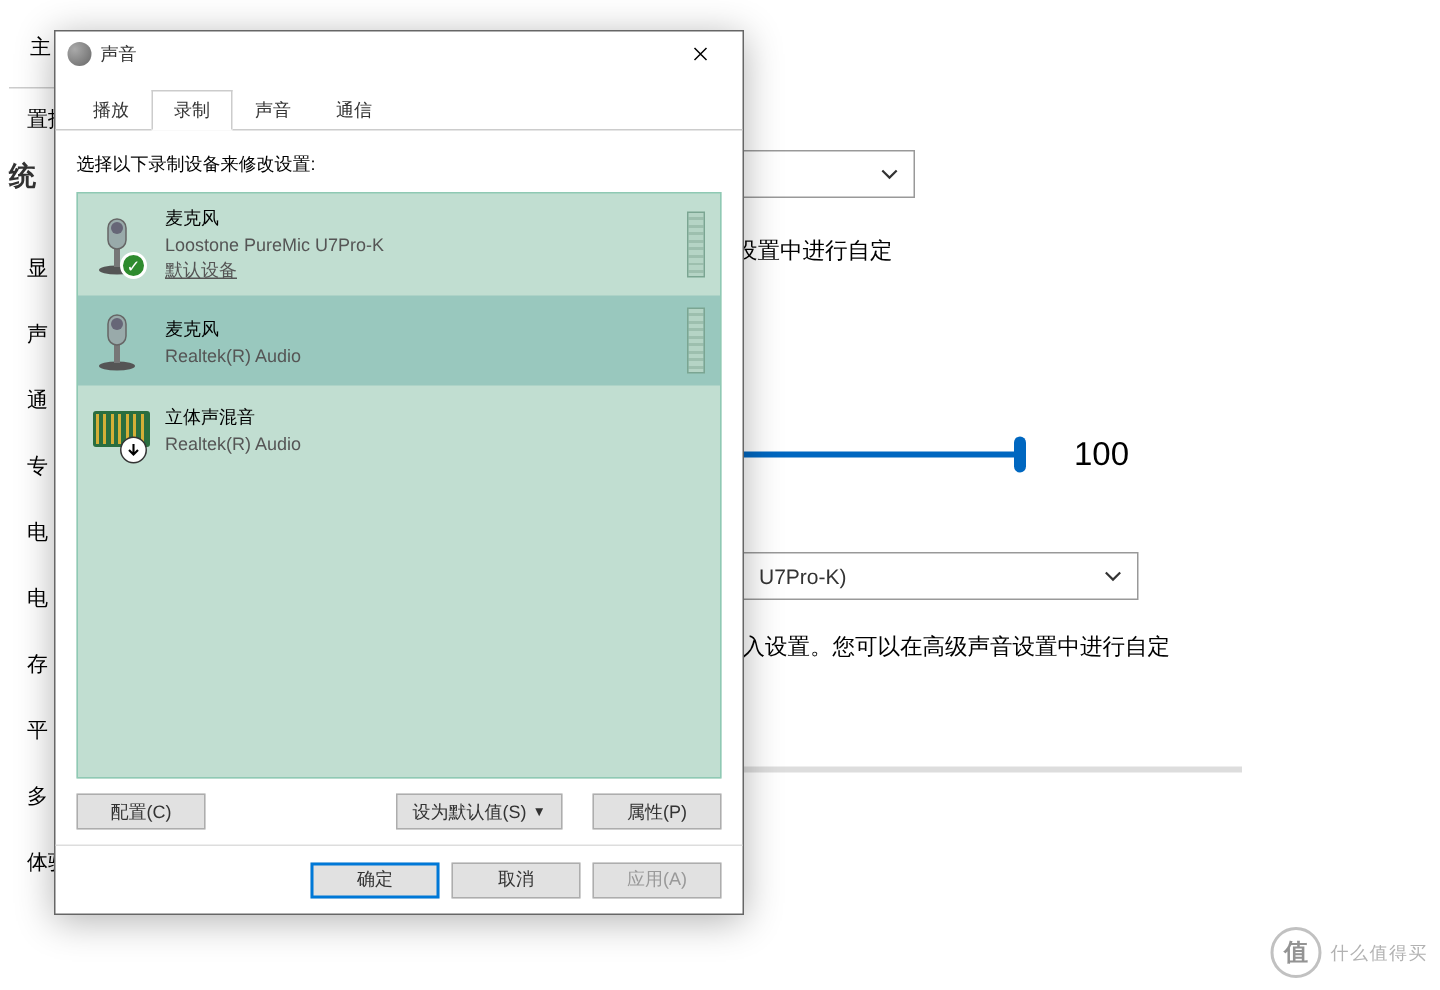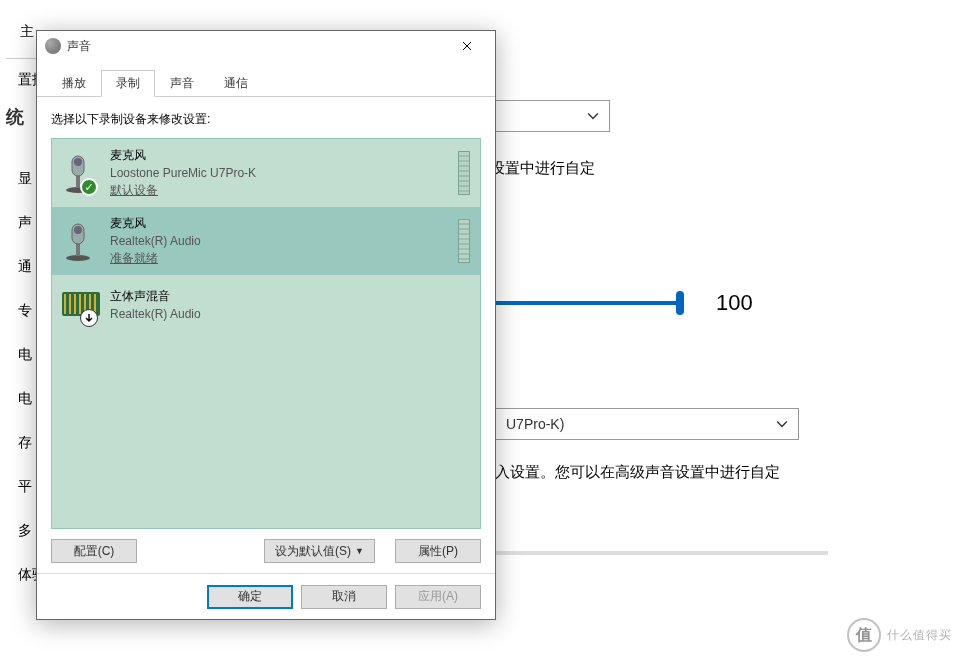--- a/index.html
+++ b/index.html
@@ -13,27 +13,27 @@
 .bg-sidebar-hr { margin: 4px 0 4px 6px; border: none; border-top: 1px solid #ccc; width: 30px; }
 .bg-sidebar-title { font-size: 18px; font-weight: 600; padding-left: 6px; height: 40px; display:flex; align-items:center; }
 .bg-main { position: absolute; left: 310px; top: 0; right: 0; padding-top: 100px; font-size: 15px; }
 .bg-dropdown { width: 300px; height: 32px; border: 1px solid #999; display: flex; align-items: center; justify-content: flex-end; padding: 0 10px; margin-bottom: 24px; }
 .bg-dropdown svg { width: 12px; height: 12px; }
 .bg-text { font-size: 15px; line-height: 1.6; color: #000; margin-bottom: 24px; }
 .bg-slider-row { display: flex; align-items: center; gap: 36px; margin: 110px 0 50px 0; }
 .bg-slider { position: relative; width: 370px; height: 4px; background: #0067c0; border-radius: 2px; }
 .bg-slider-thumb { position: absolute; right: -4px; top: -10px; width: 8px; height: 24px; background: #0067c0; border-radius: 4px; }
 .bg-slider-val { font-size: 22px; color: #000; }
-.bg-dropdown2 { width: 304px; height: 32px; border: 1px solid #999; display: flex; align-items: center; justify-content: space-between; padding: 0 10px; margin: 92px 0 20px 185px; font-size: 14px; }
+.bg-dropdown2 { width: 264px; height: 32px; border: 1px solid #999; display: flex; align-items: center; justify-content: space-between; padding: 0 10px; margin: 52px 0 20px 185px; font-size: 14px; }
 .bg-test-row { margin-left: 8px; font-size: 15px; }
 .bg-test-mic { display: flex; align-items: center; gap: 12px; margin-top: 14px; margin-left: 8px; }
 .bg-test-bar { flex: 0 0 480px; height: 4px; background: #ddd; }
 
 
-.dialog { position: absolute; left: 36px; top: 20px; width: 460px; height: 590px; background: #fff; border: 1px solid #666; box-shadow: 0 4px 24px rgba(0,0,0,0.3); display: flex; flex-direction: column; margin-top: 10px; }
+.dialog { position: absolute; left: 36px; top: 20px; width: 460px; height: 590px; background: #fff; border: 1px solid #666; box-shadow: 0 4px 24px rgba(0,0,0,0.3); display: flex; flex-direction: column; }
 .titlebar { height: 30px; display: flex; align-items: center; padding: 0 8px; }
 .titlebar-icon { width: 16px; height: 16px; border-radius: 50%; background: radial-gradient(circle at 30% 30%, #aaa, #666); margin-right: 6px; }
 .titlebar-text { flex: 1; font-size: 12px; }
 .titlebar-close { width: 40px; height: 30px; display: flex; align-items: center; justify-content: center; cursor: pointer; }
 .titlebar-close svg { width: 10px; height: 10px; }
 
 .tabstrip { display: flex; padding: 8px 10px 0 10px; border-bottom: 1px solid #ccc; position: relative; top: 0; gap: 0; }
 .tab { padding: 4px 14px; border: 1px solid transparent; border-bottom: none; font-size: 12px; color: #333; cursor: pointer; position: relative; top: 1px; }
 .tab.active { border-color: #ccc; background: #fff; border-bottom: 1px solid #fff; }
 
@@ -170,21 +170,20 @@
           <svg class="mic-svg" viewBox="0 0 38 42">
             <ellipse cx="16" cy="38" rx="12" ry="3" fill="#555"></ellipse>
             <rect x="14" y="22" width="4" height="14" fill="#777"></rect>
             <rect x="10" y="4" width="12" height="20" rx="6" fill="#9aa" stroke="#666"></rect>
             <rect x="12" y="6" width="8" height="8" rx="4" fill="#667"></rect>
           </svg>
         </div>
         <div class="device-texts">
           <div class="device-name">麦克风</div>
           <div class="device-sub">Realtek(R) Audio</div>
-          <div class="device-status">准备就绪</div>
         </div>
         <div class="level-meter"></div>
       </div>
 
       <div class="device-item">
         <div class="device-icon" style="display:flex;align-items:center;justify-content:center">
           <div class="mixer-icon"></div>
           <div class="device-down">
             <svg width="10" height="10" viewBox="0 0 10 10">
                 <path d="M5 1 L5 7 M2 5 L5 8 L8 5" stroke="#000" stroke-width="1.4" fill="none"></path>

